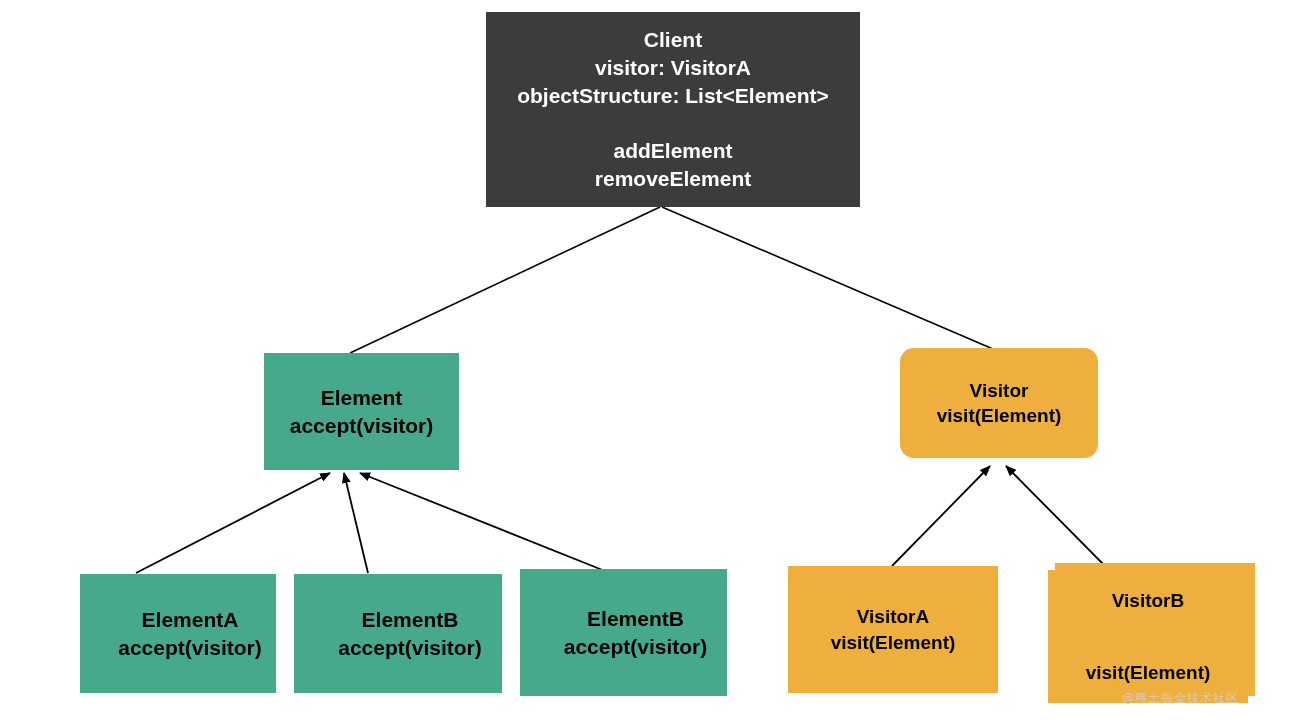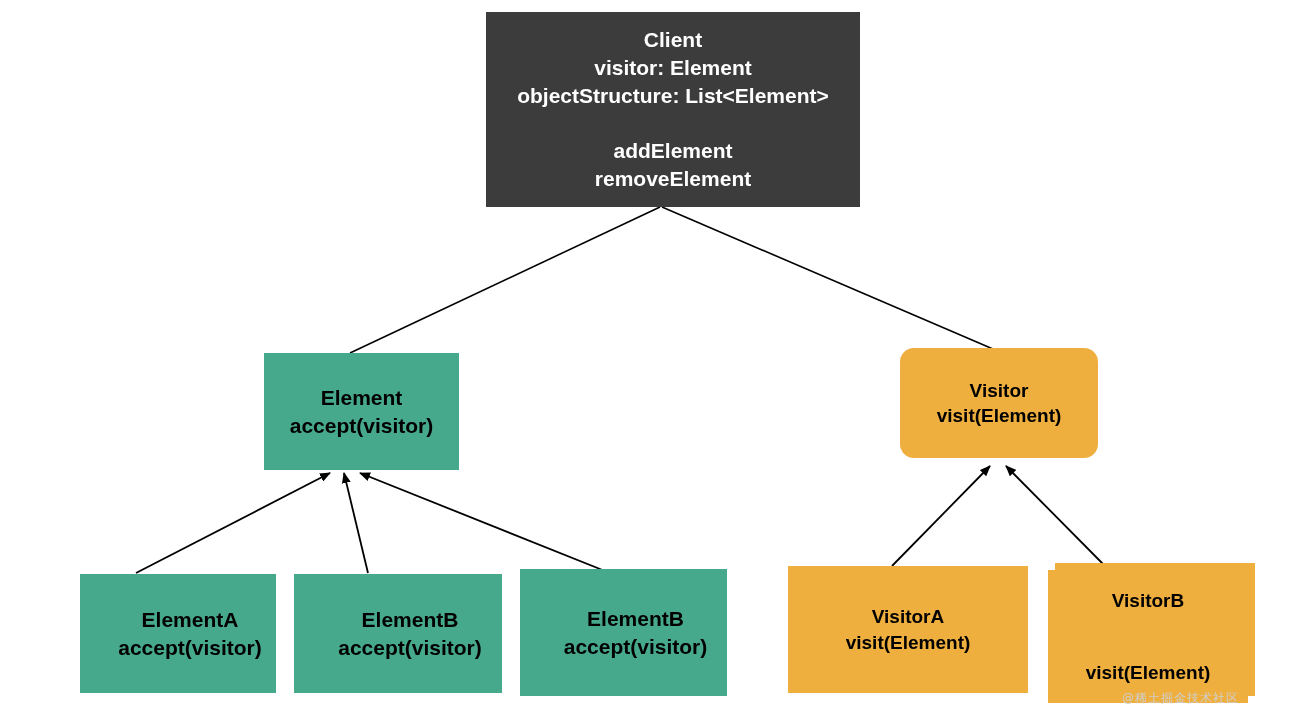--- a/index.html
+++ b/index.html
@@ -107,21 +107,21 @@
 
     <line x1="610" y1="573" x2="360" y2="473" stroke="#000000" stroke-width="1.8" marker-end="url(#arrowhead)"></line>
 
     <line x1="892" y1="566" x2="990" y2="466" stroke="#000000" stroke-width="1.8" marker-end="url(#arrowhead)"></line>
 
     <line x1="1105" y1="566" x2="1006" y2="466" stroke="#000000" stroke-width="1.8" marker-end="url(#arrowhead)"></line>
   </svg>
 
   <div class="node client" style="left:486px; top:12px; width:374px; height:195px;">
     <span class="line">Client</span>
-    <span class="line">visitor: Element</span>
+    <span class="line">visitor: VisitorA</span>
     <span class="line">objectStructure: List&lt;Element&gt;</span>
     <span class="gap"></span>
     <span class="line">addElement</span>
     <span class="line">removeElement</span>
   </div>
 
   <div class="node element-root" style="left:252px; top:353px; width:195px; height:117px;">
     <span class="line">Element</span>
     <span class="line">accept(visitor)</span>
   </div>
@@ -139,21 +139,21 @@
   <div class="node element-leaf" style="left:282px; top:574px; width:208px; height:119px;">
     <span class="line">ElementB</span>
     <span class="line">accept(visitor)</span>
   </div>
 
   <div class="node element-leaf" style="left:508px; top:569px; width:207px; height:127px;">
     <span class="line">ElementB</span>
     <span class="line">accept(visitor)</span>
   </div>
 
-  <div class="node visitor-leaf" style="left:788px; top:566px; width:240px; height:127px;">
+  <div class="node visitor-leaf" style="left:788px; top:566px; width:210px; height:127px;">
     <span class="line">VisitorA</span>
     <span class="line">visit(Element)</span>
   </div>
 
   <div class="stack-shadow" style="left:1055px; top:563px; width:200px; height:133px;"></div>
 
   <div class="node visitor-leaf" style="left:1048px; top:570px; width:200px; height:133px;gap:47px;">
     <span class="line">VisitorB</span>
     <span class="line">visit(Element)</span>
   </div>

